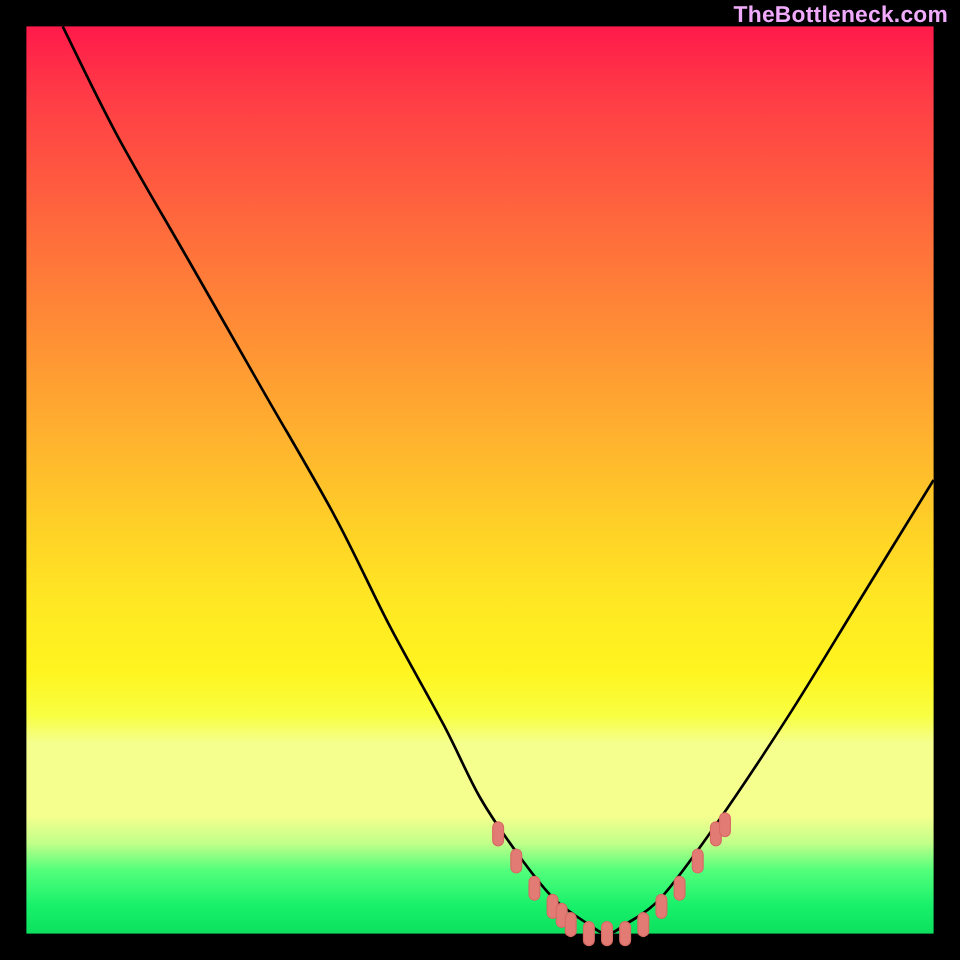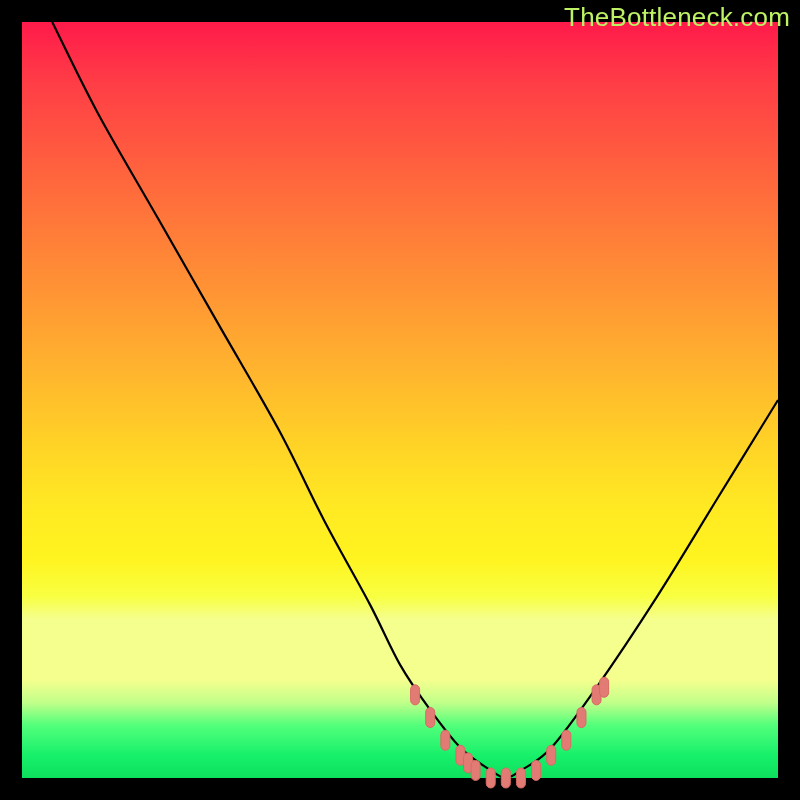--- a/index.html
+++ b/index.html
@@ -43,23 +43,23 @@
       #c2ff8a 90%,
       #53ff7b 93%,
       #17f06a 97%,
       #0de05e 100%
     );
   }
   .watermark {
     position: absolute;
     top: 2px;
     right: 10px;
-    color: #bef264;
-    font-size: 26px;
-    font-weight: 400;
+    color: #f0abfc;
+    font-size: 19px;
+    font-weight: 700;
     letter-spacing: 0.2px;
     user-select: none;
   }
   svg.curve {
     position: absolute;
     left: 22px;
     top: 22px;
     width: 756px;
     height: 756px;
     overflow: visible;

